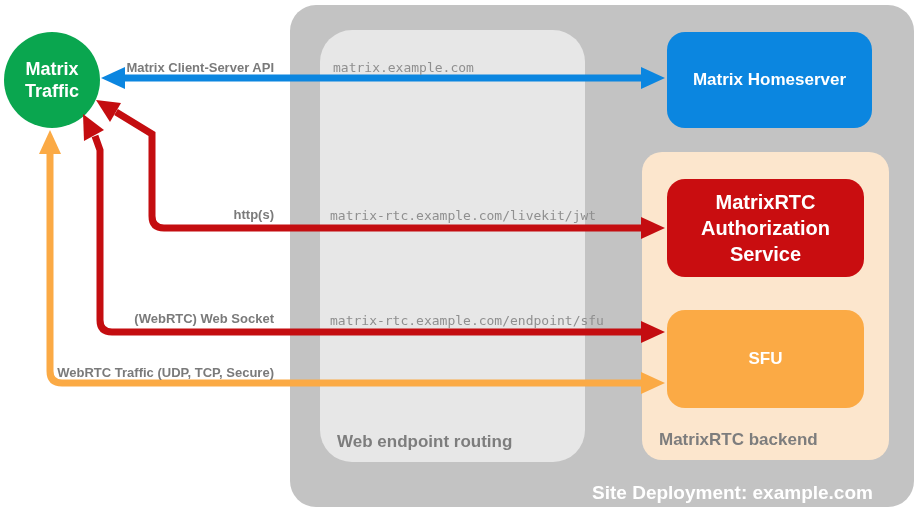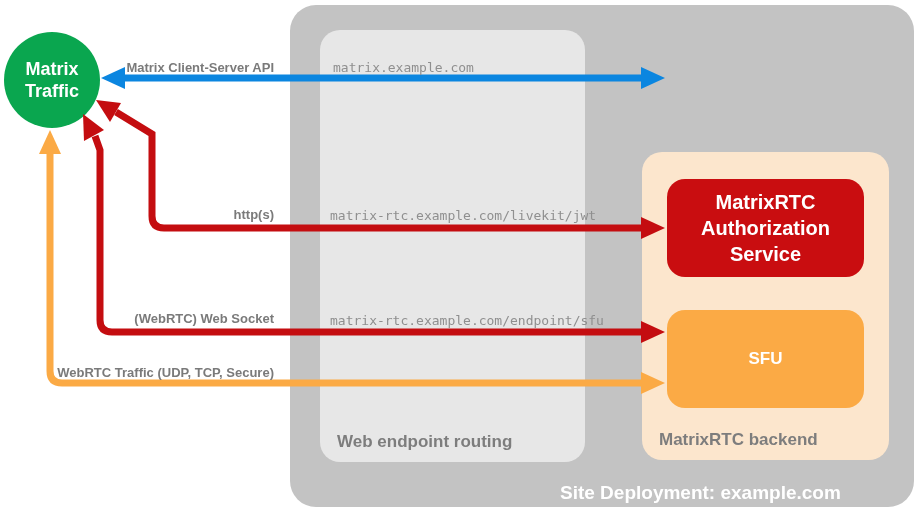--- a/index.html
+++ b/index.html
@@ -8,32 +8,32 @@
     font-family:"Liberation Sans",sans-serif;overflow:hidden;
   }
   .abs{position:absolute;}
   
   .site-container{
     left:290px;top:5px;width:624px;height:502px;
     background:#c3c3c3;border-radius:26px;
   }
   .routing-box{
     left:320px;top:30px;width:265px;height:432px;
-    background:#e7e7e7;border-radius:20px;
+    background:#e7e7e7;border-radius:32px;
   }
   .backend-box{
     left:642px;top:152px;width:247px;height:308px;
     background:#fce6cd;border-radius:20px;
   }
   .container-label{
     position:absolute;left:17px;bottom:10px;
     font-weight:bold;font-size:17px;color:#7d7d7d;white-space:nowrap;
   }
   .deployment-label{
-    left:560px;top:482px;width:345px;text-align:left;
+    left:560px;top:482px;width:345px;text-align:center;
     font-weight:bold;font-size:19px;color:#ffffff;
   }
   
   .node{
     display:flex;align-items:center;justify-content:center;text-align:center;
     color:#ffffff;font-weight:bold;border-radius:18px;
   }
   .node-homeserver{left:667px;top:32px;width:205px;height:96px;background:#0b86e0;font-size:17px;}
   .node-auth{left:667px;top:179px;width:197px;height:98px;background:#c90d10;font-size:20px;line-height:1.3;padding:0 22px;box-sizing:border-box;}
   .node-sfu{left:667px;top:310px;width:197px;height:98px;background:#fbaa45;font-size:17px;}
@@ -70,20 +70,21 @@
   <div class="abs site-container"></div>
 
   <div class="abs routing-box">
     <div class="container-label">Web endpoint routing</div>
   </div>
 
   <div class="abs backend-box">
     <div class="container-label">MatrixRTC backend</div>
   </div>
 
+  <div class="abs node node-homeserver">Matrix Homeserver</div>
   <div class="abs node node-auth">MatrixRTC Authorization Service</div>
   <div class="abs node node-sfu">SFU</div>
   <div class="abs node-client">Matrix
 Traffic</div>
 
   <svg class="abs wires" viewBox="0 0 921 524">
 
     <g>
       <path d="M 125,78 H 641" fill="none" stroke-width="7" stroke="#0b86e0"></path>
       <polygon points="101,78 125,67 125,89" fill="#0b86e0"></polygon>

